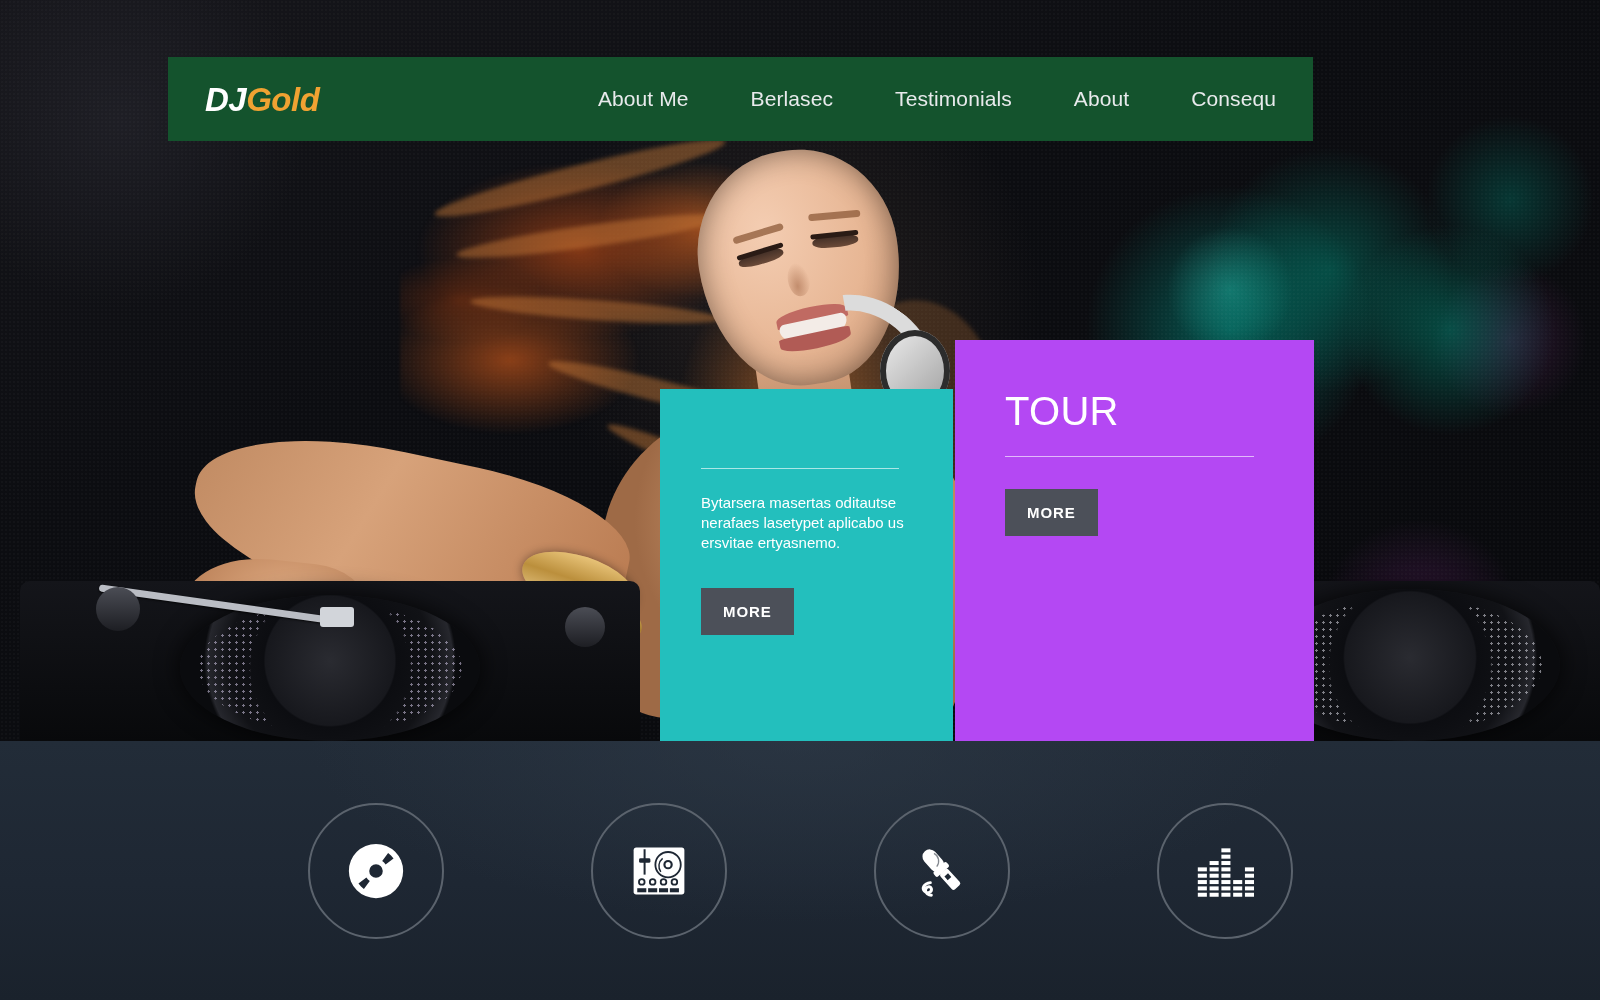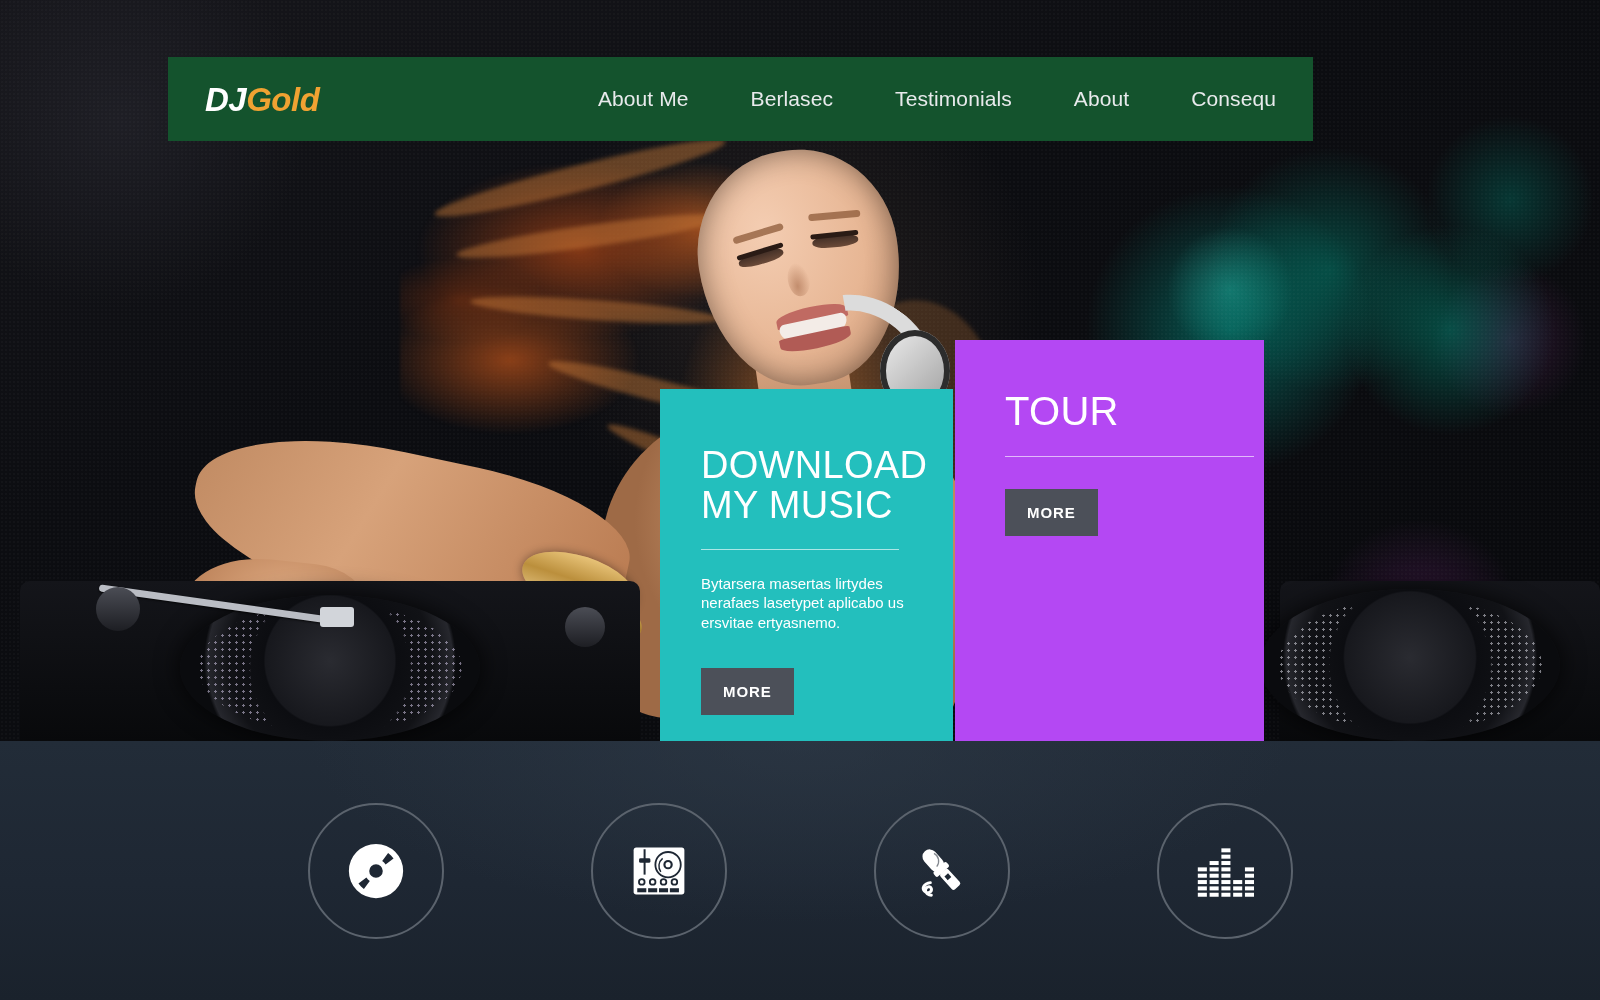--- a/index.html
+++ b/index.html
@@ -177,21 +177,21 @@
   }
   .nav a:first-child { margin-left:0; }
 
   
   .panel { position:absolute; }
   .panel-teal {
     left:660px; top:389px; width:293px; height:352px;
     background:#23bfbd;
   }
   .panel-purple {
-    left:955px; top:340px; width:309px; height:401px;
+    left:955px; top:340px; width:359px; height:401px;
     background:#b448f3;
   }
   .panel-inner-teal   { padding:56px 0 0 41px; }
   .panel-inner-purple { padding:50px 0 0 50px; }
 
   .panel h2 {
     color:#ffffff; font-weight:300; line-height:1.06;
     letter-spacing:.3px;
   }
   .panel-teal h2   { font-size:38px; }
@@ -297,26 +297,22 @@
 
       <div class="turntable" style="right:0px;width:320px;">
         <div class="platter" style="left:-20px;top:8px;width:300px;height:152px;">
           <div class="platter-dots"></div>
         </div>
       </div>
     </div>
 
     <div class="panel panel-teal">
       <div class="panel-inner-teal">
-        <h2>
-          <span>DOWNLOAD</span><br>
-          <span>MY MUSIC</span>
-        </h2>
         <hr>
-        <p>Bytarsera masertas lirtydes nerafaes lasetypet aplicabo us ersvitae ertyasnemo.</p>
+        <p>Bytarsera masertas oditautse nerafaes lasetypet aplicabo us ersvitae ertyasnemo.</p>
         <button class="more-btn">MORE</button>
       </div>
     </div>
 
     <div class="panel panel-purple">
       <div class="panel-inner-purple">
         <h2>
           <span>TOUR</span><br>
         </h2>
         <hr>

